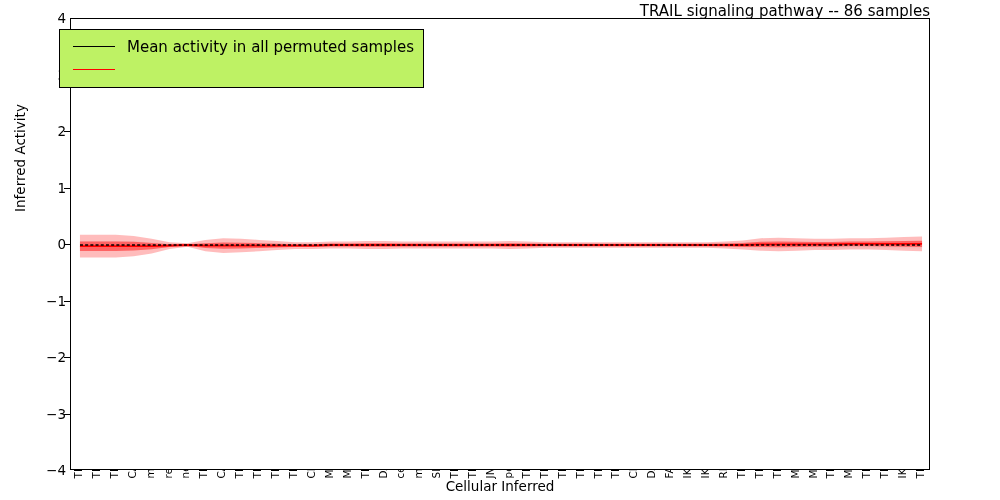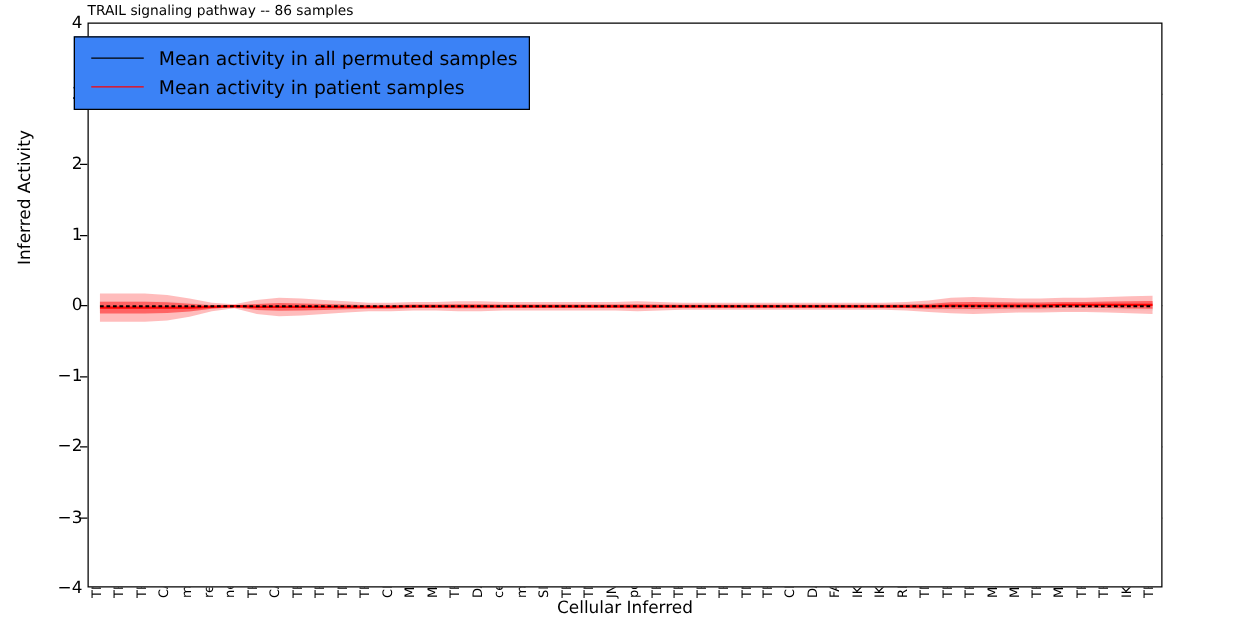--- a/index.html
+++ b/index.html
@@ -5,21 +5,21 @@
   html,body{margin:0;padding:0;}
   body{
     width:1000px;height:500px;background:#ffffff;
     font-family:"DejaVu Sans",sans-serif;
     overflow:hidden;
   }
   #fig{position:relative;width:1000px;height:500px;}
 
   .title{
     position:absolute;left:70px;top:2px;width:860px;
-    text-align:left;font-size:11px;color:#000;
+    text-align:right;font-size:15px;color:#000;
     white-space:nowrap;
   }
 
   .ylabel{
     position:absolute;
     left:-90px;top:150px;width:220px;
     text-align:center;font-size:13.5px;color:#000;
     transform:rotate(-90deg);transform-origin:center center;
   }
   .xlabel{
@@ -57,21 +57,21 @@
     font-size:10.4px;color:#000;
     white-space:nowrap;
     transform-origin:left bottom;
     transform:rotate(-90deg);
     line-height:10.4px;
   }
 
   
   #legend{
     position:absolute;left:59px;top:29px;
-    border:1.3px solid #000;background:#3b82f6;
+    border:1.3px solid #000;background:#bef264;
     padding:5px 9px 6px 9px;
     z-index:30;
   }
   .leg-row{display:flex;align-items:center;height:23px;}
   .leg-line{display:inline-block;width:42px;height:0;margin:0 12px 0 4px;}
   .leg-line.black{border-top:1.5px solid #000;}
   .leg-line.red{border-top:1.5px solid #ff0000;}
   .leg-text{font-size:15px;color:#000;}
 </style>
 </head>
@@ -226,17 +226,16 @@
       </svg>
   </div>
 
   <div id="legend">
     <div class="leg-row">
       <span class="leg-line black"></span>
       <span class="leg-text">Mean activity in all permuted samples</span>
     </div>
     <div class="leg-row">
       <span class="leg-line red"></span>
-      <span class="leg-text">Mean activity in patient samples</span>
     </div>
   </div>
 
 </div>
 
 </body></html>

